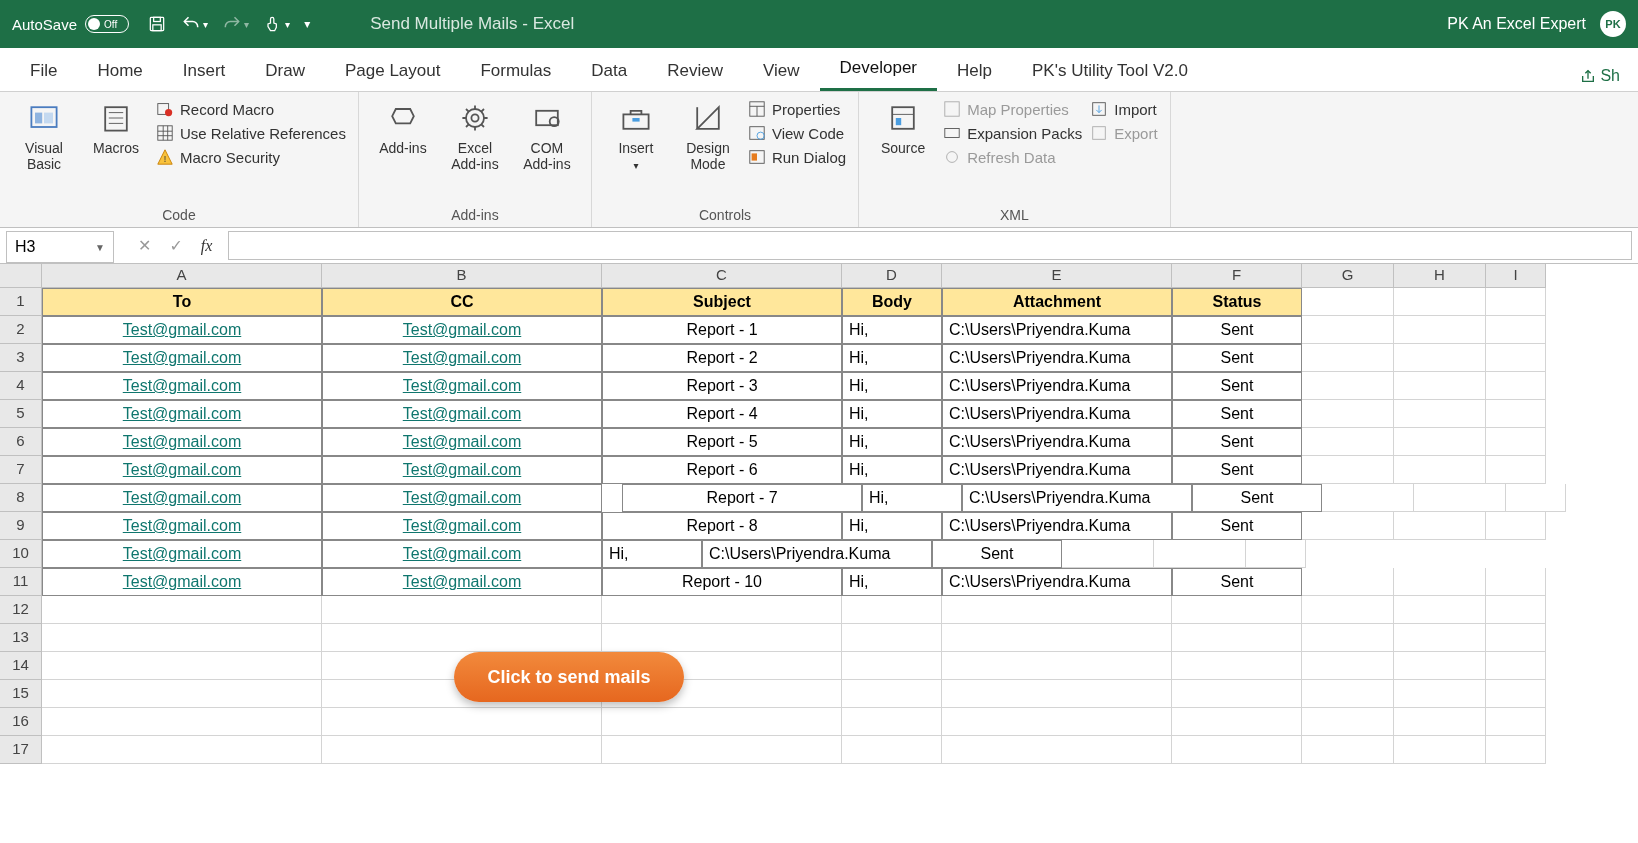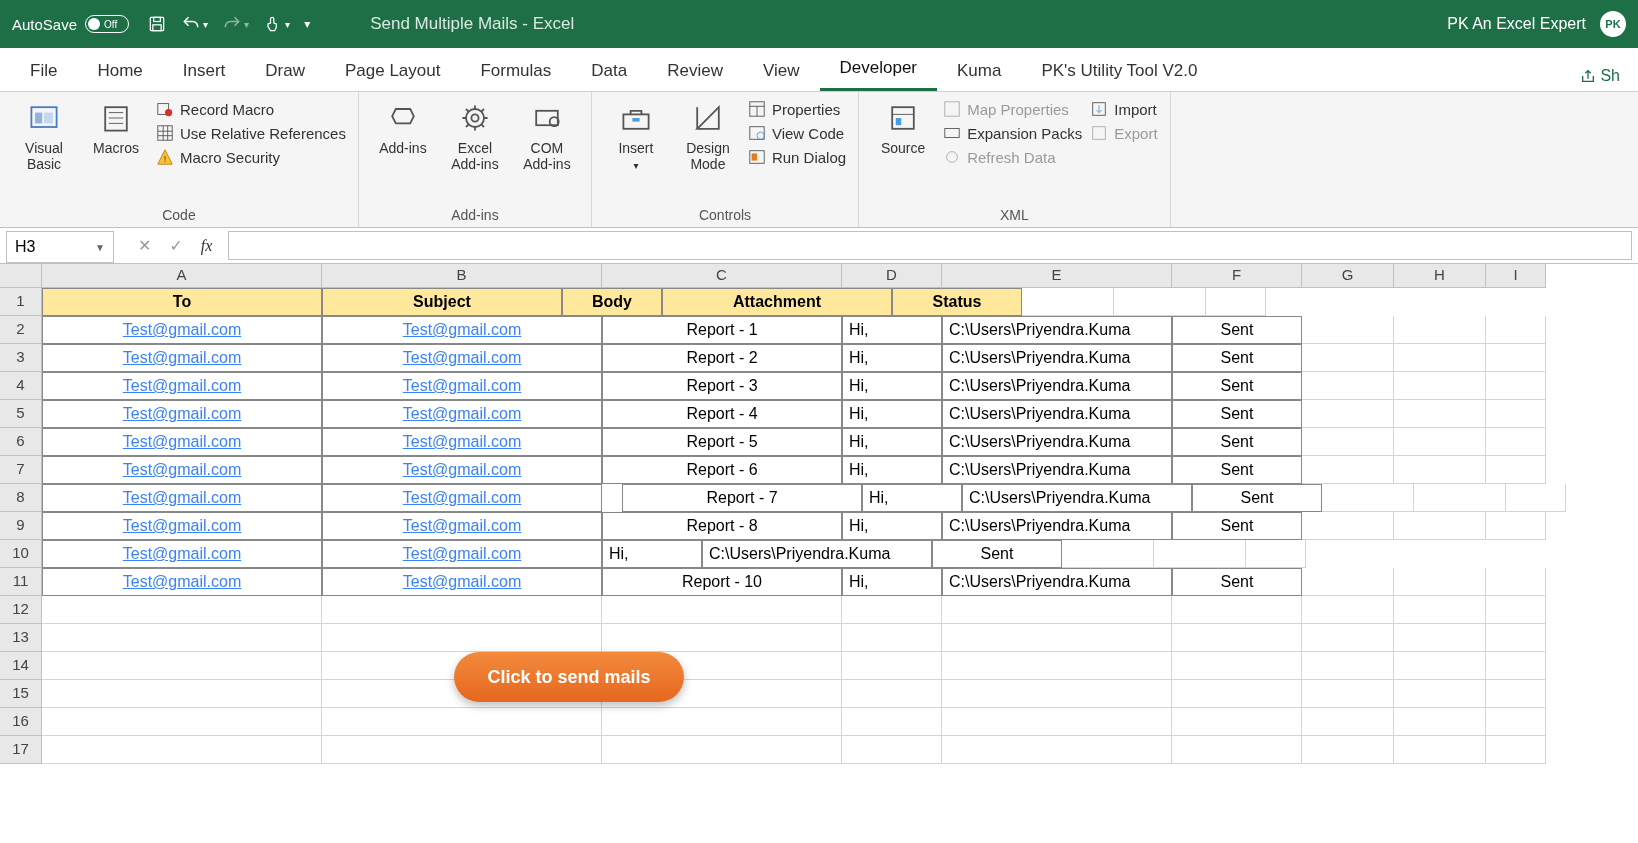--- a/index.html
+++ b/index.html
@@ -54,21 +54,21 @@
 .col-headers { position: absolute; left: 42px; top: 0; display: flex; height: 24px; }
 .col-h { background: #e8e8e8; border-right: 1px solid #c0c0c0; border-bottom: 1px solid #c0c0c0; text-align: center; font-size: 15px; color: #444; line-height: 22px; }
 .row-headers { position: absolute; left: 0; top: 24px; width: 42px; }
 .row-h { background: #e8e8e8; border-right: 1px solid #c0c0c0; border-bottom: 1px solid #c0c0c0; text-align: center; font-size: 15px; color: #444; height: 28px; line-height: 26px; }
 .cells { position: absolute; left: 42px; top: 24px; }
 .row { display: flex; height: 28px; }
 .cell { border-right: 1px solid #d4d4d4; border-bottom: 1px solid #d4d4d4; font-size: 16px; padding: 2px 6px; overflow: hidden; white-space: nowrap; display: flex; align-items: center; }
 .hdr-cell { background: #ffe79b; font-weight: bold; justify-content: center; border: 1px solid #888; }
 .data-cell { border: 1px solid #888; }
 .data-cell.center { justify-content: center; }
-.data-cell a { color: #3b82f6; text-decoration: underline; text-align: center; }
+.data-cell a { color: #0f766e; text-decoration: underline; text-align: center; }
 
 
 .macro-btn { position: absolute; left: 454px; top: 388px; width: 230px; height: 50px; background: linear-gradient(#f28a3c, #e6671f); border-radius: 28px; color: #fff; font-size: 18px; font-weight: 600; display: flex; align-items: center; justify-content: center; box-shadow: 0 4px 8px rgba(0,0,0,0.25); cursor: pointer; }
 
 
 .cw-A { width: 280px; } .cw-B { width: 280px; } .cw-C { width: 240px; }
 .cw-D { width: 100px; } .cw-E { width: 230px; } .cw-F { width: 130px; }
 .cw-G { width: 92px; } .cw-H { width: 92px; } .cw-I { width: 60px; }
 </style>
 </head>
@@ -123,21 +123,21 @@
   <div class="tab file">File</div>
   <div class="tab">Home</div>
   <div class="tab">Insert</div>
   <div class="tab">Draw</div>
   <div class="tab">Page Layout</div>
   <div class="tab">Formulas</div>
   <div class="tab">Data</div>
   <div class="tab">Review</div>
   <div class="tab">View</div>
   <div class="tab active">Developer</div>
-  <div class="tab">Kuma</div>
+  <div class="tab">Help</div>
   <div class="tab">PK's Utility Tool V2.0</div>
   <div class="share-btn">
     <svg width="16" height="16" viewBox="0 0 24 24" fill="none" stroke="#1e6f46" stroke-width="2">
         <path d="M4 12v8h16v-8"></path>
         <path d="M12 4v12"></path>
         <path d="M8 8l4-4 4 4"></path>
       </svg>
     <span>Sh</span>
   </div>
 </div>
@@ -360,20 +360,21 @@
       <div class="row-h">12</div>
       <div class="row-h">13</div>
       <div class="row-h">14</div>
       <div class="row-h">15</div>
       <div class="row-h">16</div>
       <div class="row-h">17</div>
     </div>
   <div class="cells" id="cells">
       <div class="row">
         <div class="cell hdr-cell cw-A" style="width: 280px;">To</div>
+        <div class="cell hdr-cell cw-B" style="width: 280px;">CC</div>
         <div class="cell hdr-cell cw-C" style="width: 240px;">Subject</div>
         <div class="cell hdr-cell cw-D" style="width: 100px;">Body</div>
         <div class="cell hdr-cell cw-E" style="width: 230px;">Attachment</div>
         <div class="cell hdr-cell cw-F" style="width: 130px;">Status</div>
         <div class="cell cw-G" style="width: 92px;"></div>
         <div class="cell cw-H" style="width: 92px;"></div>
         <div class="cell cw-I" style="width: 60px;"></div>
       </div>
       <div class="row">
         <div class="cell data-cell cw-A center" style="width: 280px;">

